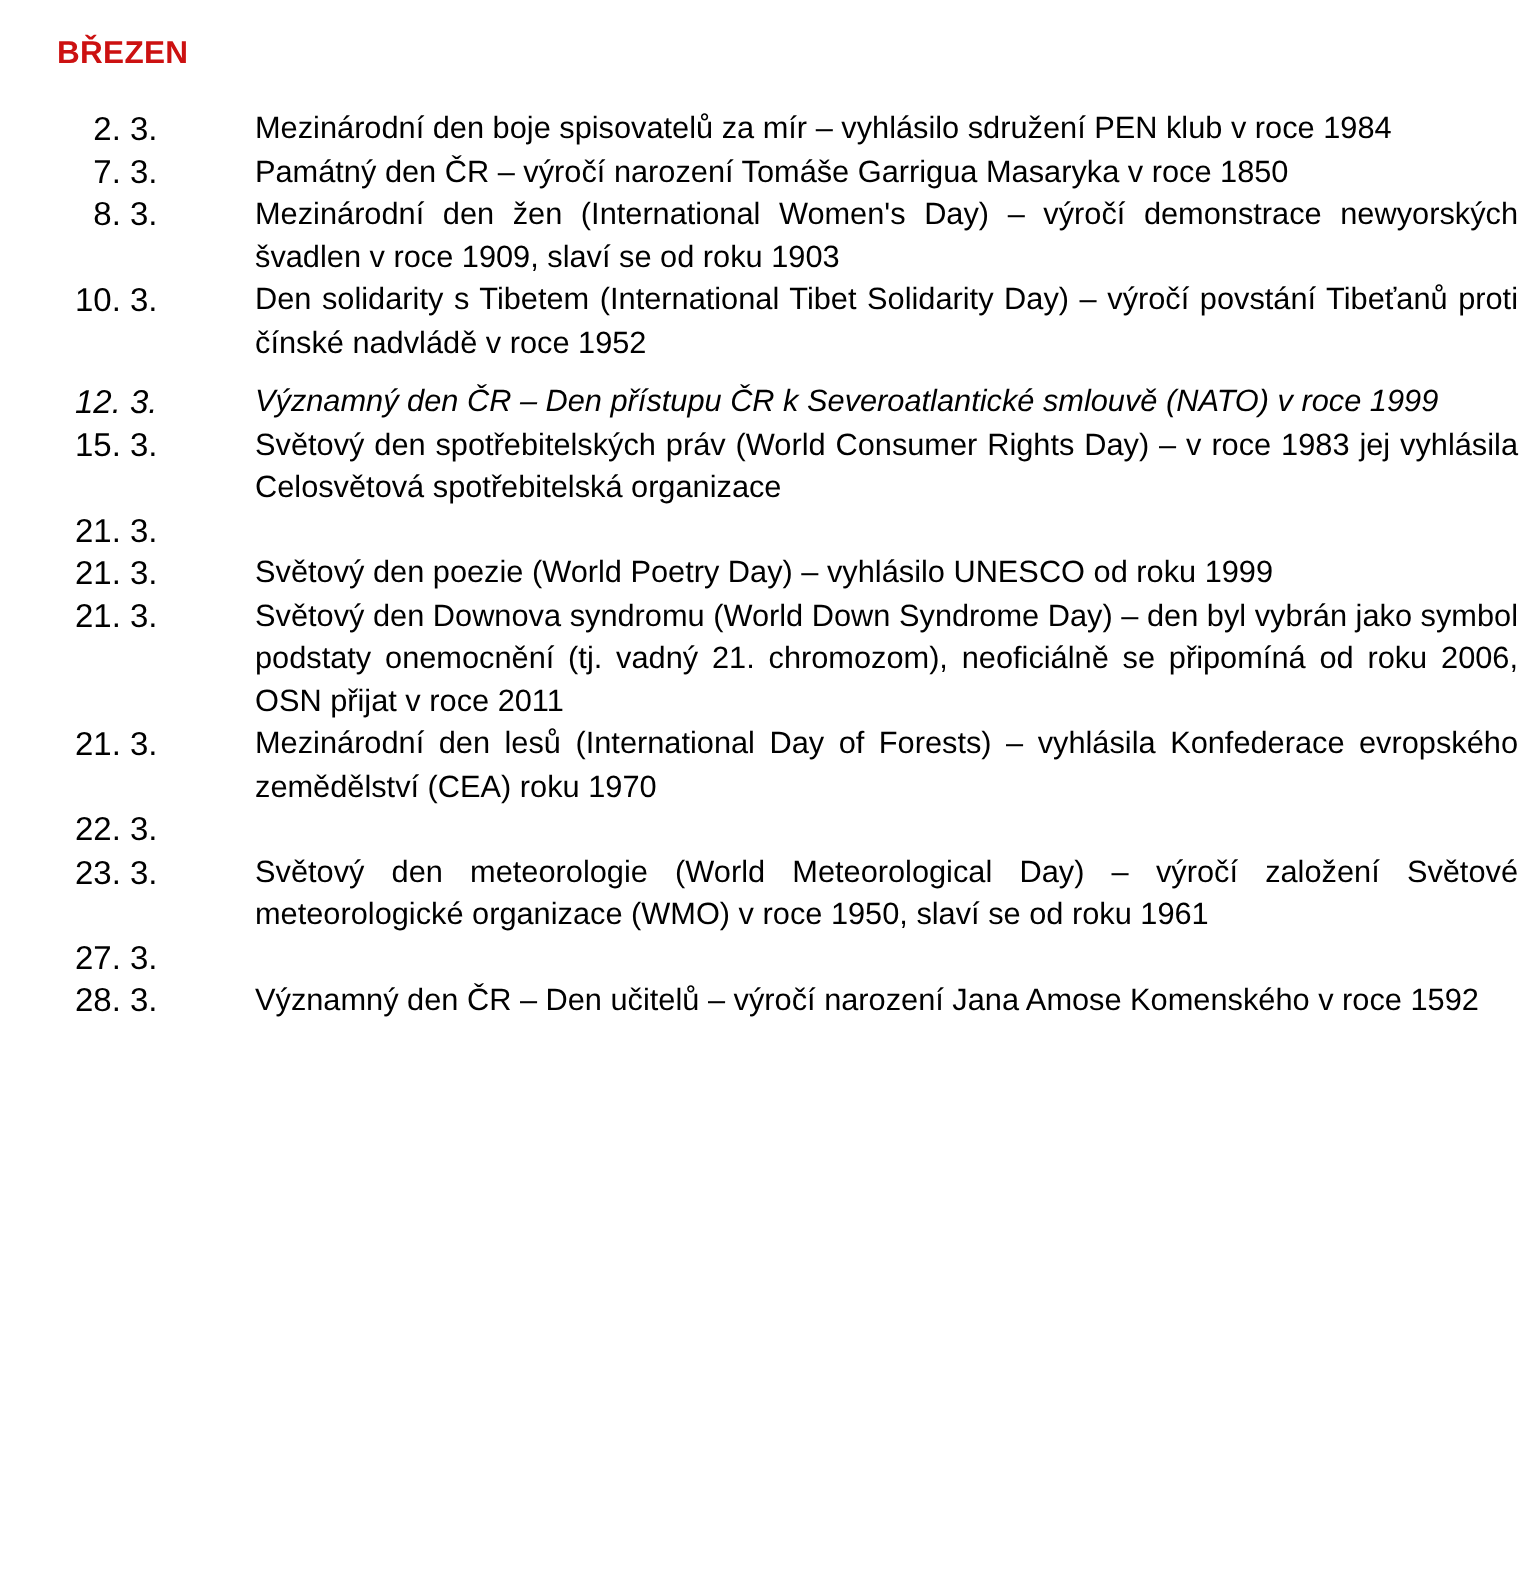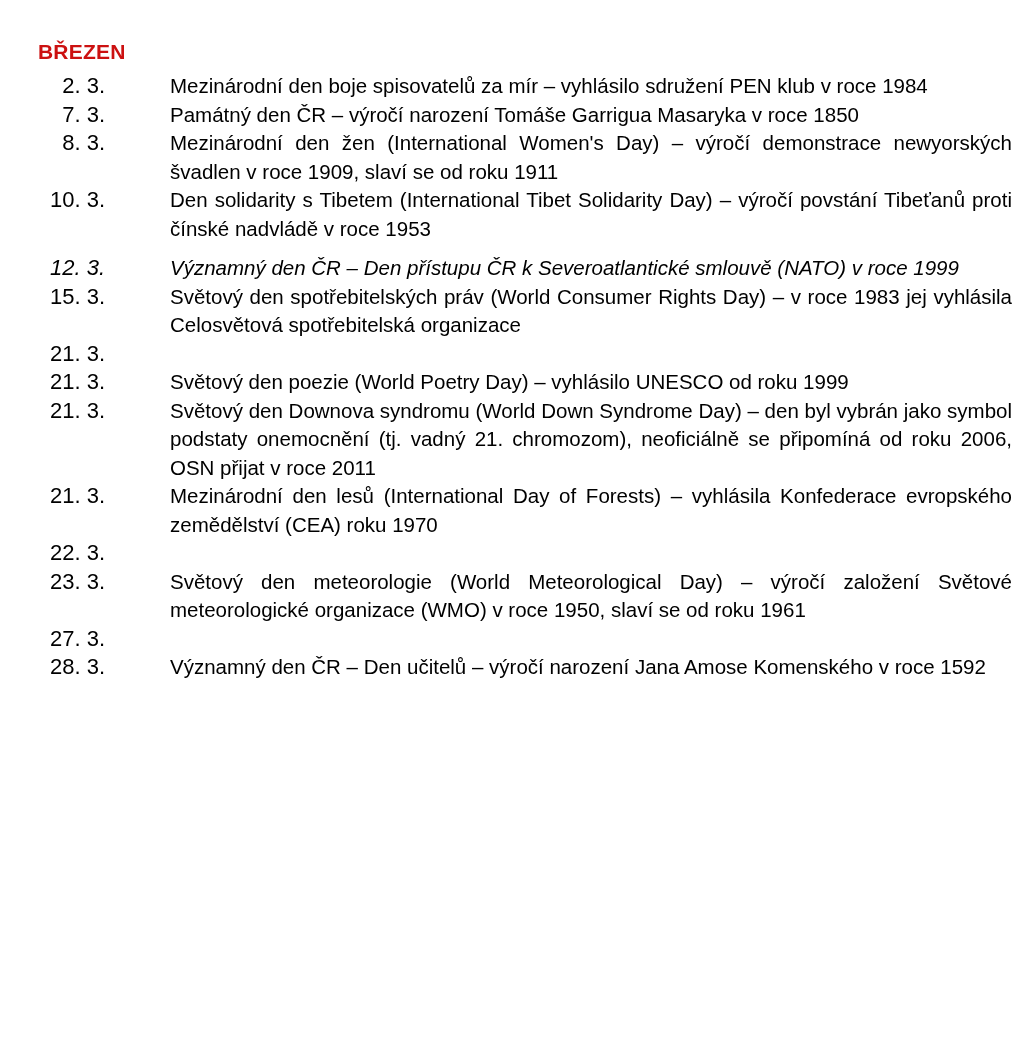--- a/index.html
+++ b/index.html
@@ -19,21 +19,21 @@
     position: relative;
     width: 1020px;
     height: 1056px;
     box-sizing: border-box;
     padding: 0;
     background: #ffffff;
   }
   .month-heading {
     position: absolute;
     left: 38px;
-    top: 24px;
+    top: 8px;
     font-size: 21px;
     font-weight: bold;
     letter-spacing: 0.2px;
     line-height: 1.15;
     white-space: nowrap;
     margin-top: 16px;
   }
   .entries {
     position: absolute;
     left: 0;
@@ -81,25 +81,25 @@
       <div class="entry">
         <div class="entry-date">2. 3.</div>
         <div class="entry-body">Mezinárodní den boje spisovatelů za mír – vyhlásilo sdružení PEN klub v roce 1984</div>
       </div>
       <div class="entry">
         <div class="entry-date">7. 3.</div>
         <div class="entry-body">Památný den ČR – výročí narození Tomáše Garrigua Masaryka v roce 1850</div>
       </div>
       <div class="entry">
         <div class="entry-date">8. 3.</div>
-        <div class="entry-body">Mezinárodní den žen (International Women's Day) – výročí demonstrace newyorských švadlen v roce 1909, slaví se od roku 1911</div>
+        <div class="entry-body">Mezinárodní den žen (International Women's Day) – výročí demonstrace newyorských švadlen v roce 1909, slaví se od roku 1903</div>
       </div>
       <div class="entry">
         <div class="entry-date">10. 3.</div>
-        <div class="entry-body">Den solidarity s Tibetem (International Tibet Solidarity Day) – výročí povstání Tibeťanů proti čínské nadvládě v roce 1953</div>
+        <div class="entry-body">Den solidarity s Tibetem (International Tibet Solidarity Day) – výročí povstání Tibeťanů proti čínské nadvládě v roce 1952</div>
       </div>
       <div class="entry gap-before">
         <div class="entry-date">12. 3.</div>
         <div class="entry-body">Významný den ČR – Den přístupu ČR k Severoatlantické smlouvě (NATO) v roce 1999</div>
       </div>
       <div class="entry">
         <div class="entry-date">15. 3.</div>
         <div class="entry-body">Světový den spotřebitelských práv (World Consumer Rights Day) – v roce 1983 jej vyhlásila Celosvětová spotřebitelská organizace</div>
       </div>
       <div class="entry">

